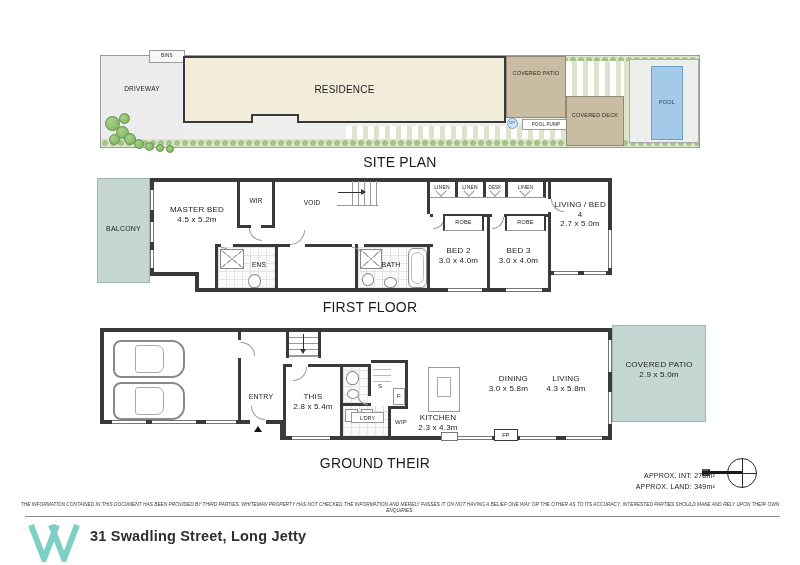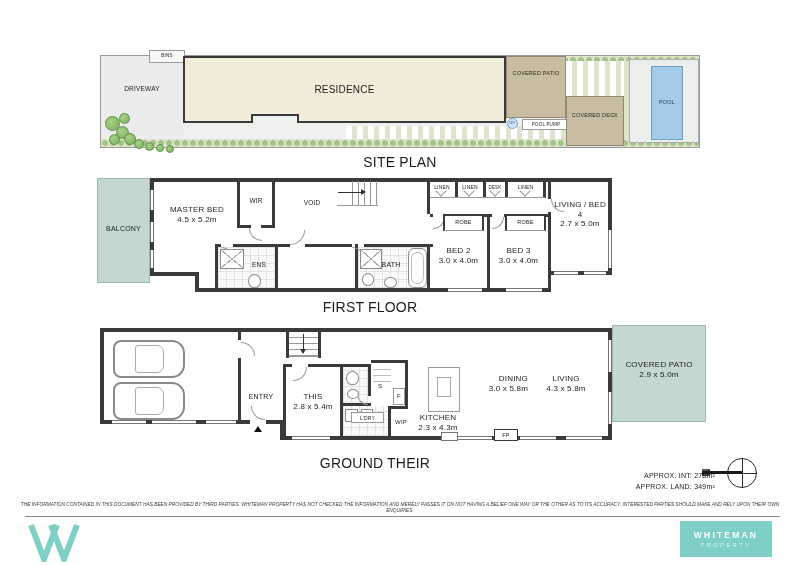--- a/index.html
+++ b/index.html
@@ -294,19 +294,16 @@
     <div class="lbl" style="left:-2px;top:11px;width:14px;font-size:11px;font-weight:bold;transform:rotate(90deg);">N</div>
   </div>
 
   <div class="lbl" style="left:20px;top:502px;width:760px;font-size:4.8px;font-style:italic;color:#3c3c3c;letter-spacing:0;">THE INFORMATION CONTAINED IN THIS DOCUMENT HAS BEEN PROVIDED BY THIRD PARTIES. WHITEMAN PROPERTY HAS NOT CHECKED THE INFORMATION AND MERELY PASSES IT ON NOT HAVING A BELIEF ONE WAY OR THE OTHER AS TO ITS ACCURACY. INTERESTED PARTIES SHOULD MAKE AND RELY UPON THEIR OWN ENQUIRIES.</div>
   <div class="thin" style="left:25px;top:516px;width:755px;height:1px;background:#8a8a8a;"></div>
 
   <svg class="abs" style="left:28px;top:522px;" width="52" height="40" viewBox="0 0 52 40">
     <polyline points="3,3 16,37 29,3" fill="none" stroke="#7ecfc6" stroke-width="6"></polyline>
     <polyline points="23,3 36,37 49,3" fill="none" stroke="#7ecfc6" stroke-width="6"></polyline>
   </svg>
-
-  <div class="abs" style="left:680px;top:521px;width:92px;height:36px;background:#7ecfc6;">
-    <div class="lbl" style="left:0;top:9px;width:92px;color:#fff;font-size:8.5px;font-weight:bold;letter-spacing:2.2px;">WHITEMAN</div>
-    <div class="lbl" style="left:0;top:21px;width:92px;color:rgba(255,255,255,.75);font-size:5.5px;letter-spacing:2.6px;">PROPERTY</div>
-  </div>
+  <div class="lbl" style="left:90px;top:528px;width:320px;text-align:left;font-size:14.5px;font-weight:bold;color:#2f2f2f;letter-spacing:.2px;">31 Swadling Street, Long Jetty</div>
+
 
 </div>
 
 </body></html>

